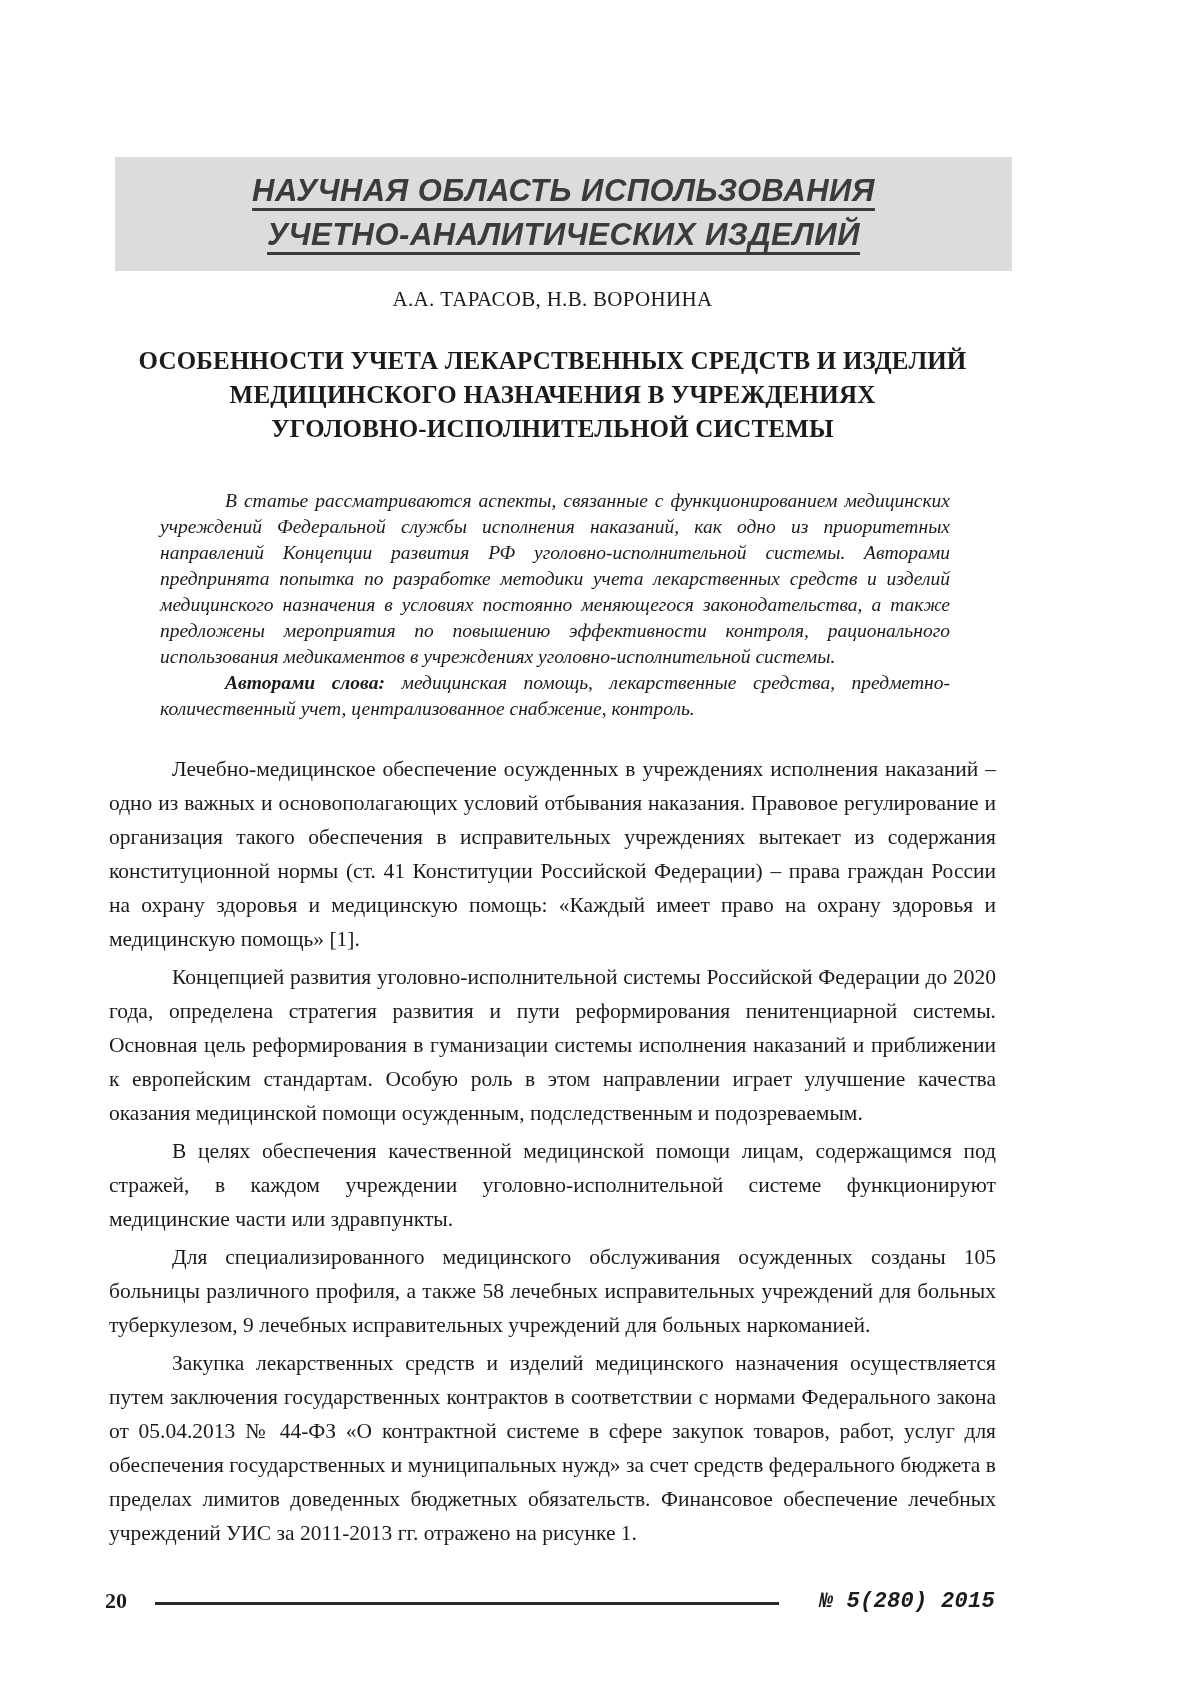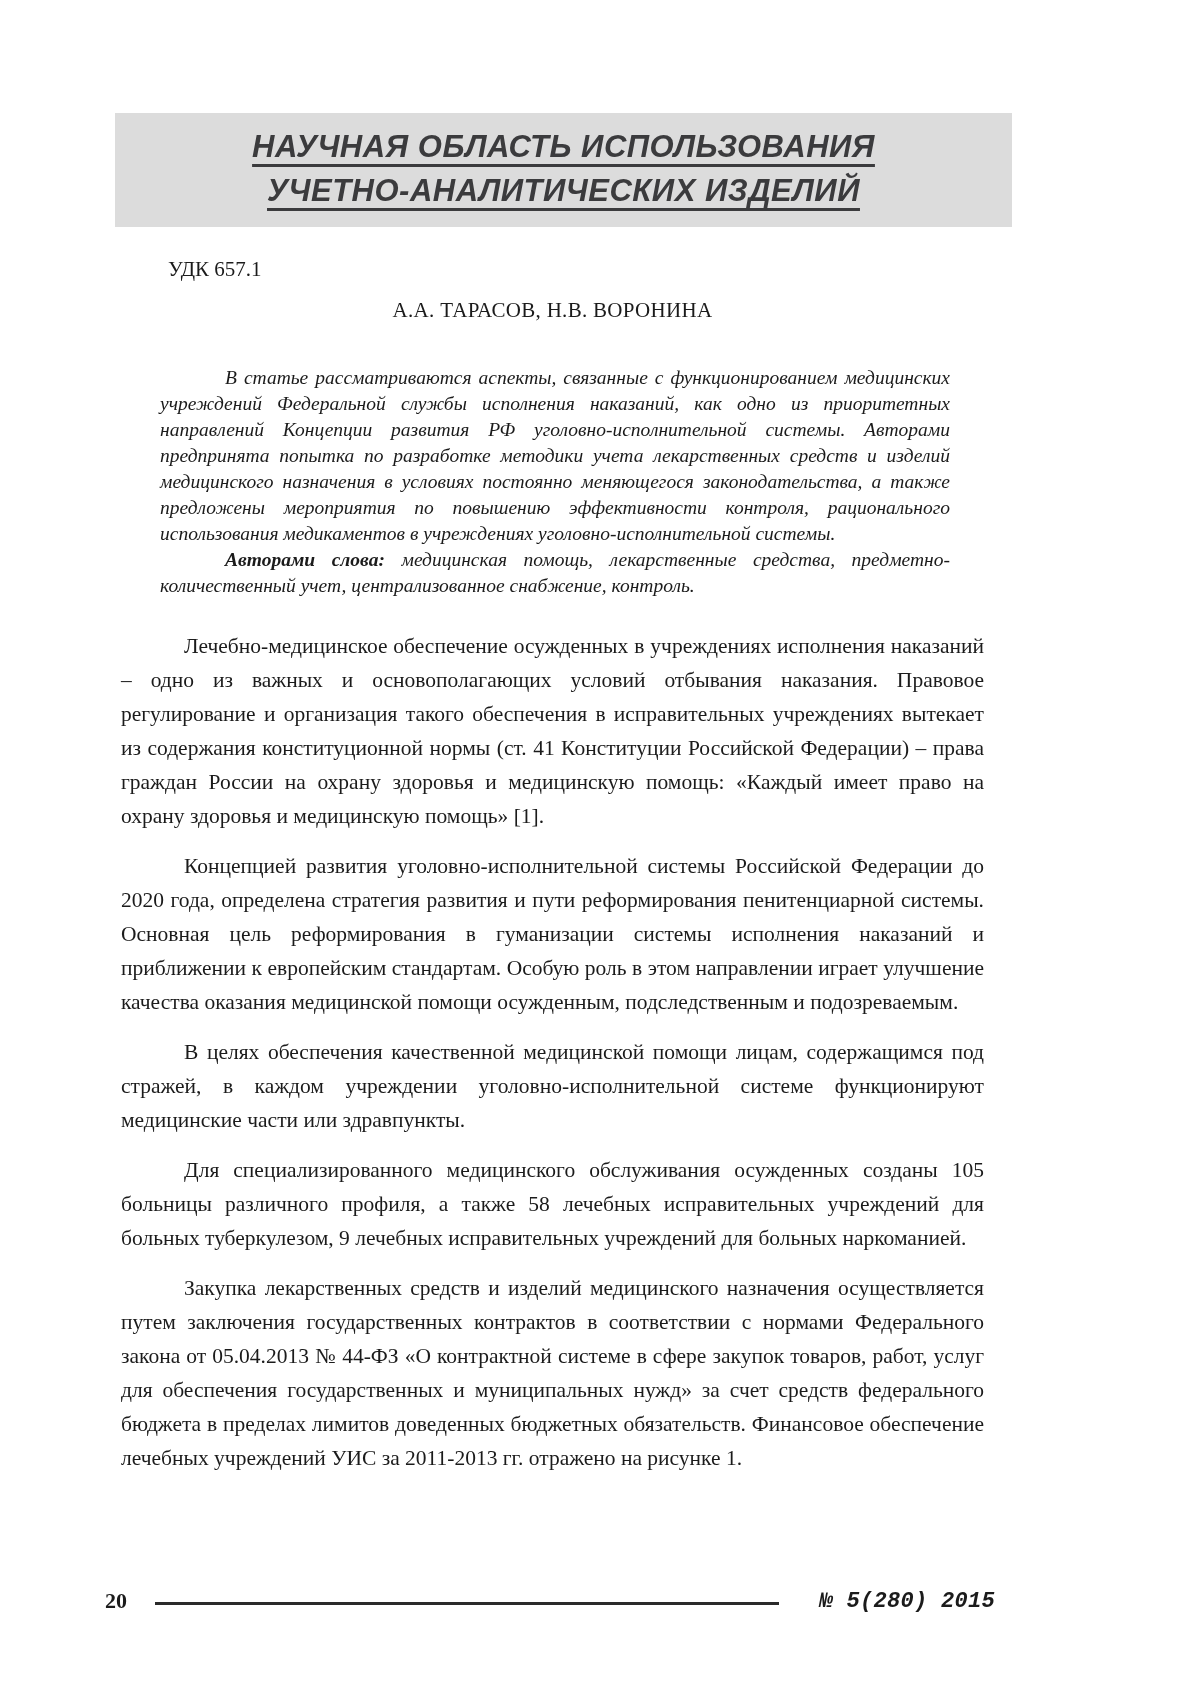--- a/index.html
+++ b/index.html
@@ -30,20 +30,21 @@
     box-sizing: border-box;
     padding: 12px 10px 14px 10px;
     text-align: center;
     font-family: "Liberation Sans", sans-serif;
     font-weight: bold;
     font-style: italic;
     font-size: 31px;
     line-height: 44px;
     color: #3b3b3d;
     letter-spacing: 0.5px;
+    margin-top: 44px;
   }
   .banner .banner-line {
     display: inline-block;
     text-decoration: underline;
     text-decoration-thickness: 3px;
     text-underline-offset: 7px;
   }
 
   
   .udc {
@@ -90,21 +91,21 @@
 
   
   .body-text {
     margin-top: 30px;
     width: 895px;
     font-size: 21.5px;
     line-height: 34px;
     text-align: justify;
   }
   .body-text p {
-    margin: 16px;
+    margin: 4px;
     text-indent: 63px;
   }
 
   
   .footer {
     position: absolute;
     left: 105px;
     right: 205px;
     top: 1588px;
     display: flex;
@@ -136,24 +137,28 @@
 
   <div class="banner" style="background: rgb(220, 220, 220); color: rgb(59, 59, 61);">
     <div>
       <span class="banner-line">НАУЧНАЯ ОБЛАСТЬ ИСПОЛЬЗОВАНИЯ</span>
     </div>
     <div>
       <span class="banner-line">УЧЕТНО-АНАЛИТИЧЕСКИХ ИЗДЕЛИЙ</span>
     </div>
   </div>
 
-  <div class="udc">УДК 657.1</div>
 
   <div class="authors">А.А. ТАРАСОВ, Н.В. ВОРОНИНА</div>
 
+  <h1 class="article-title">
+    <div>ОСОБЕННОСТИ УЧЕТА ЛЕКАРСТВЕННЫХ СРЕДСТВ И ИЗДЕЛИЙ</div>
+    <div>МЕДИЦИНСКОГО НАЗНАЧЕНИЯ В УЧРЕЖДЕНИЯХ</div>
+    <div>УГОЛОВНО-ИСПОЛНИТЕЛЬНОЙ СИСТЕМЫ</div>
+  </h1>
 
   <div class="abstract">
     <p>В статье рассматриваются аспекты, связанные с функционированием медицинских учреждений Федеральной службы исполнения наказаний, как одно из приоритетных направлений Концепции развития РФ уголовно-исполнительной системы. Авторами предпринята попытка по разработке методики учета лекарственных средств и изделий медицинского назначения в условиях постоянно меняющегося законодательства, а также предложены мероприятия по повышению эффективности контроля, рационального использования медикаментов в учреждениях уголовно-исполнительной системы.</p>
     <p><span class="kw-label">Авторами слова:</span><span> медицинская помощь, лекарственные средства, предметно-количественный учет, централизованное снабжение, контроль.</span></p>
   </div>
 
   <div class="body-text">
     <p>Лечебно-медицинское обеспечение осужденных в учреждениях исполнения наказаний – одно из важных и основополагающих условий отбывания наказания. Правовое регулирование и организация такого обеспечения в исправительных учреждениях вытекает из содержания конституционной нормы (ст. 41 Конституции Российской Федерации) – права граждан России на охрану здоровья и медицинскую помощь: «Каждый имеет право на охрану здоровья и медицинскую помощь» [1].</p>
     <p>Концепцией развития уголовно-исполнительной системы Российской Федерации до 2020 года, определена стратегия развития и пути реформирования пенитенциарной системы. Основная цель реформирования в гуманизации системы исполнения наказаний и приближении к европейским стандартам. Особую роль в этом направлении играет улучшение качества оказания медицинской помощи осужденным, подследственным и подозреваемым.</p>
     <p>В целях обеспечения качественной медицинской помощи лицам, содержащимся под стражей, в каждом учреждении уголовно-исполнительной системе функционируют медицинские части или здравпункты.</p>

